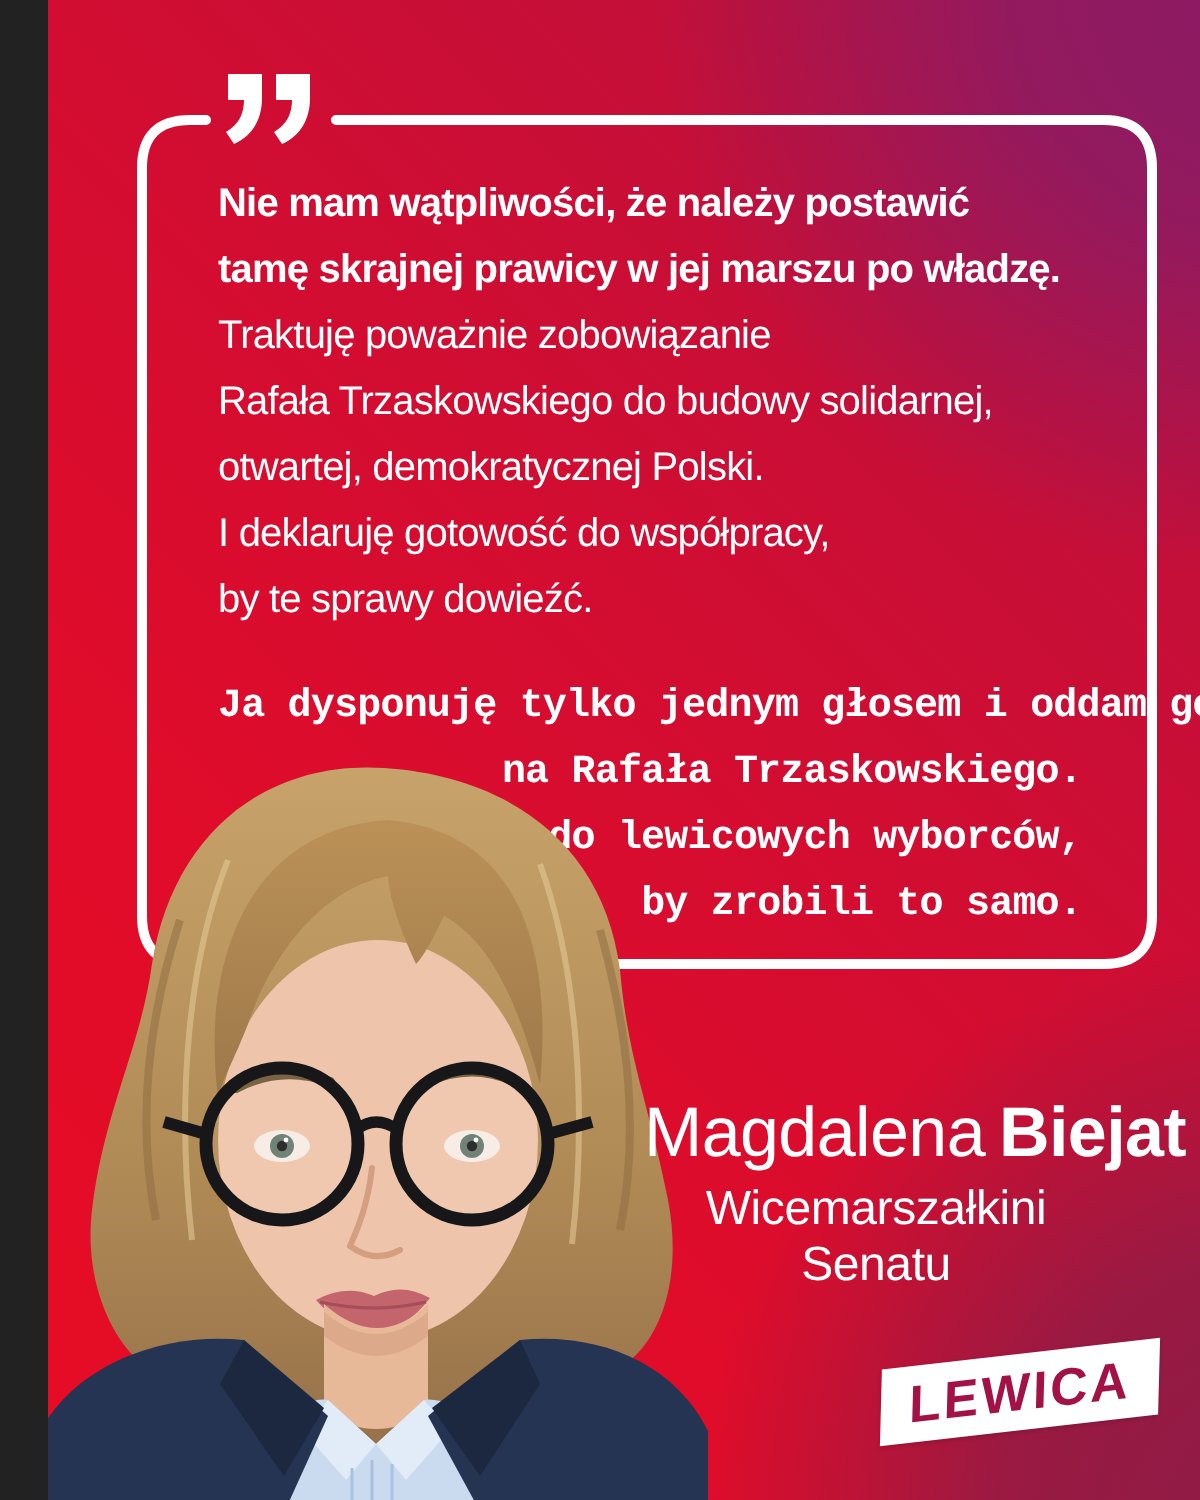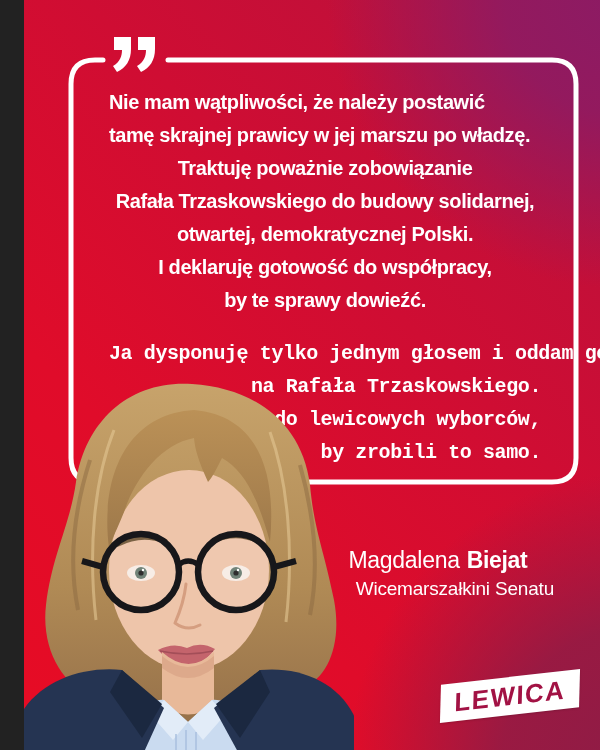--- a/index.html
+++ b/index.html
@@ -13,28 +13,28 @@
       linear-gradient(225deg, #b5123f 0%, #cf0d33 40%, #e00c2a 70%, #e70c24 100%),
       #d40d30;
     margin-left: 24px;
   }
   .border-svg, .portrait { position:absolute; left:0; top:0; }
   .border-svg { width:600px; height:750px; }
   .quote-mark { position:absolute; left:88px; top:37px; width:46px; height:36px; }
   .quote-flow { position:absolute; left:85px; top:86px; width:432px; }
   .quote-flow p { white-space:pre; font-size:20px; line-height:33px; letter-spacing:-0.4px; }
   .lead  { font-weight:700; }
-  .body  { font-weight:700;text-align:center; }
+  .body  { font-weight:400; }
   .appeal{ font-weight:700; text-align:right; margin-top:20px;font-family:Liberation Mono, monospace; }
   .portrait { left:0; top:370px; width:330px; height:380px; }
   .attribution { position:absolute; left:298px; top:547px; width:232px; text-align:center; }
-  .attribution .name { font-size:23px; letter-spacing:-0.3px; white-space:nowrap; }
+  .attribution .name { font-size:35px; letter-spacing:-0.3px; white-space:nowrap; }
   .attribution .first { font-weight:400; margin-right:7px; }
   .attribution .last  { font-weight:700; }
-  .attribution .role  { font-size:19px; margin-top:4px; letter-spacing:-0.2px;text-align:right; }
+  .attribution .role  { font-size:24px; margin-top:4px; letter-spacing:-0.2px; }
   .logo {
     position:absolute; left:416px; top:677px; width:140px; height:38px;
     background:#ffffff; transform:rotate(-6.5deg) skewX(-8deg);
     display:flex; align-items:center; justify-content:center;
     box-shadow:0 1px 2px rgba(0,0,0,.15);
   }
   .logo span { color:#a21244; font-weight:700; font-size:26px; letter-spacing:1.5px; }
 </style>
 </head>
 <body>

